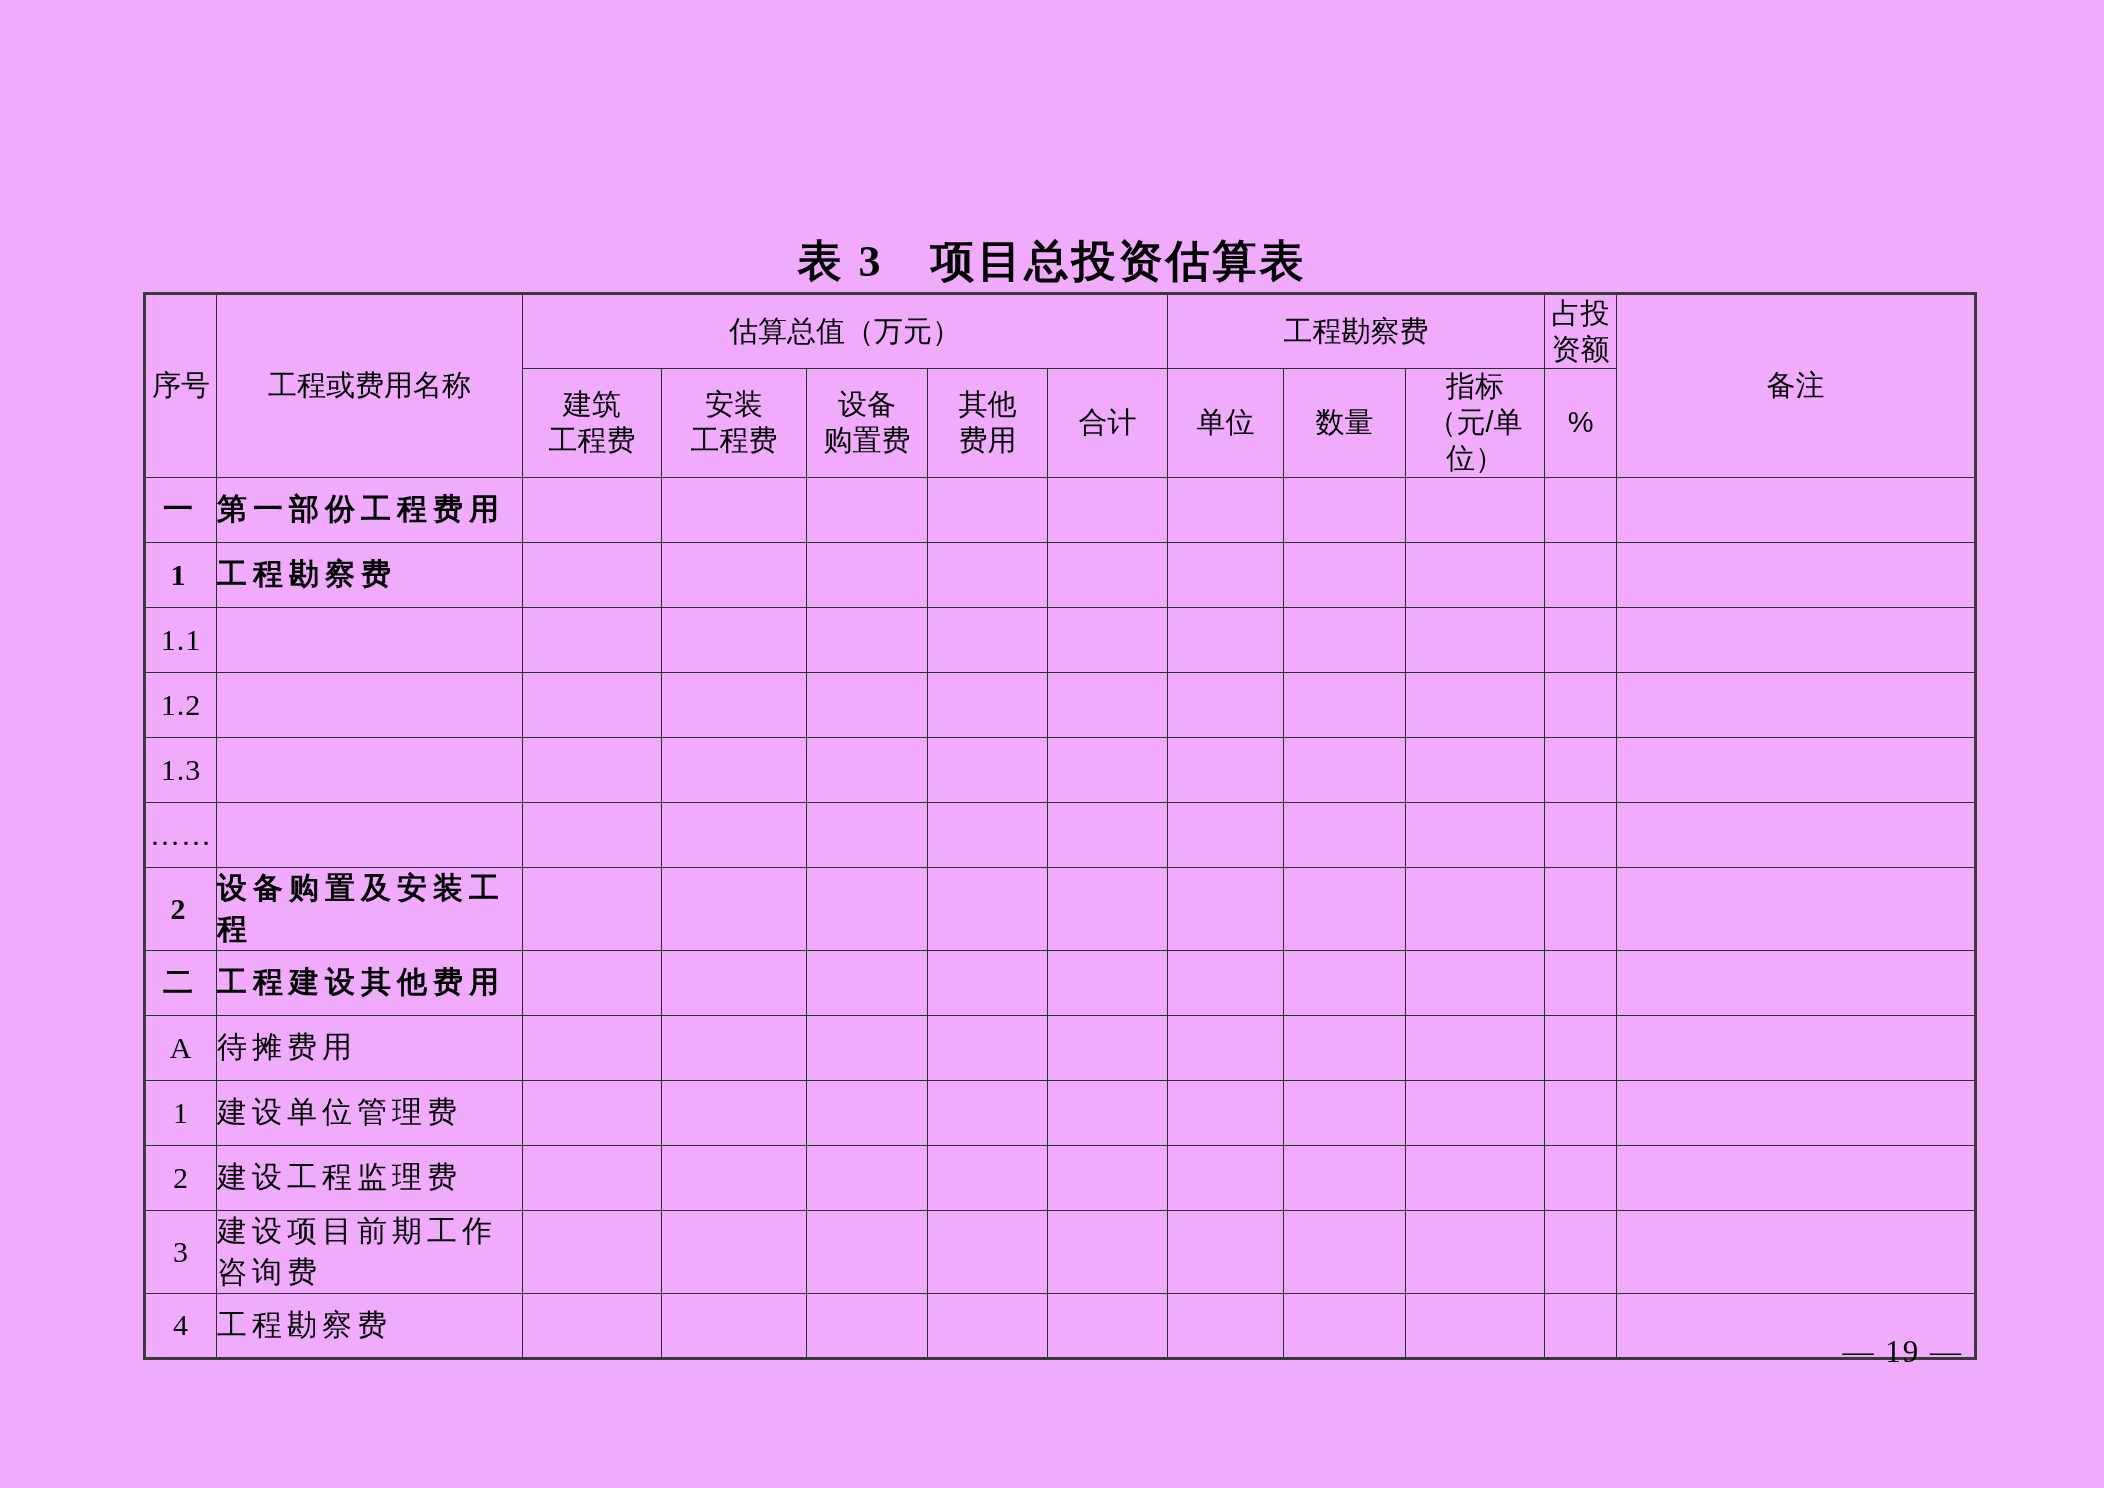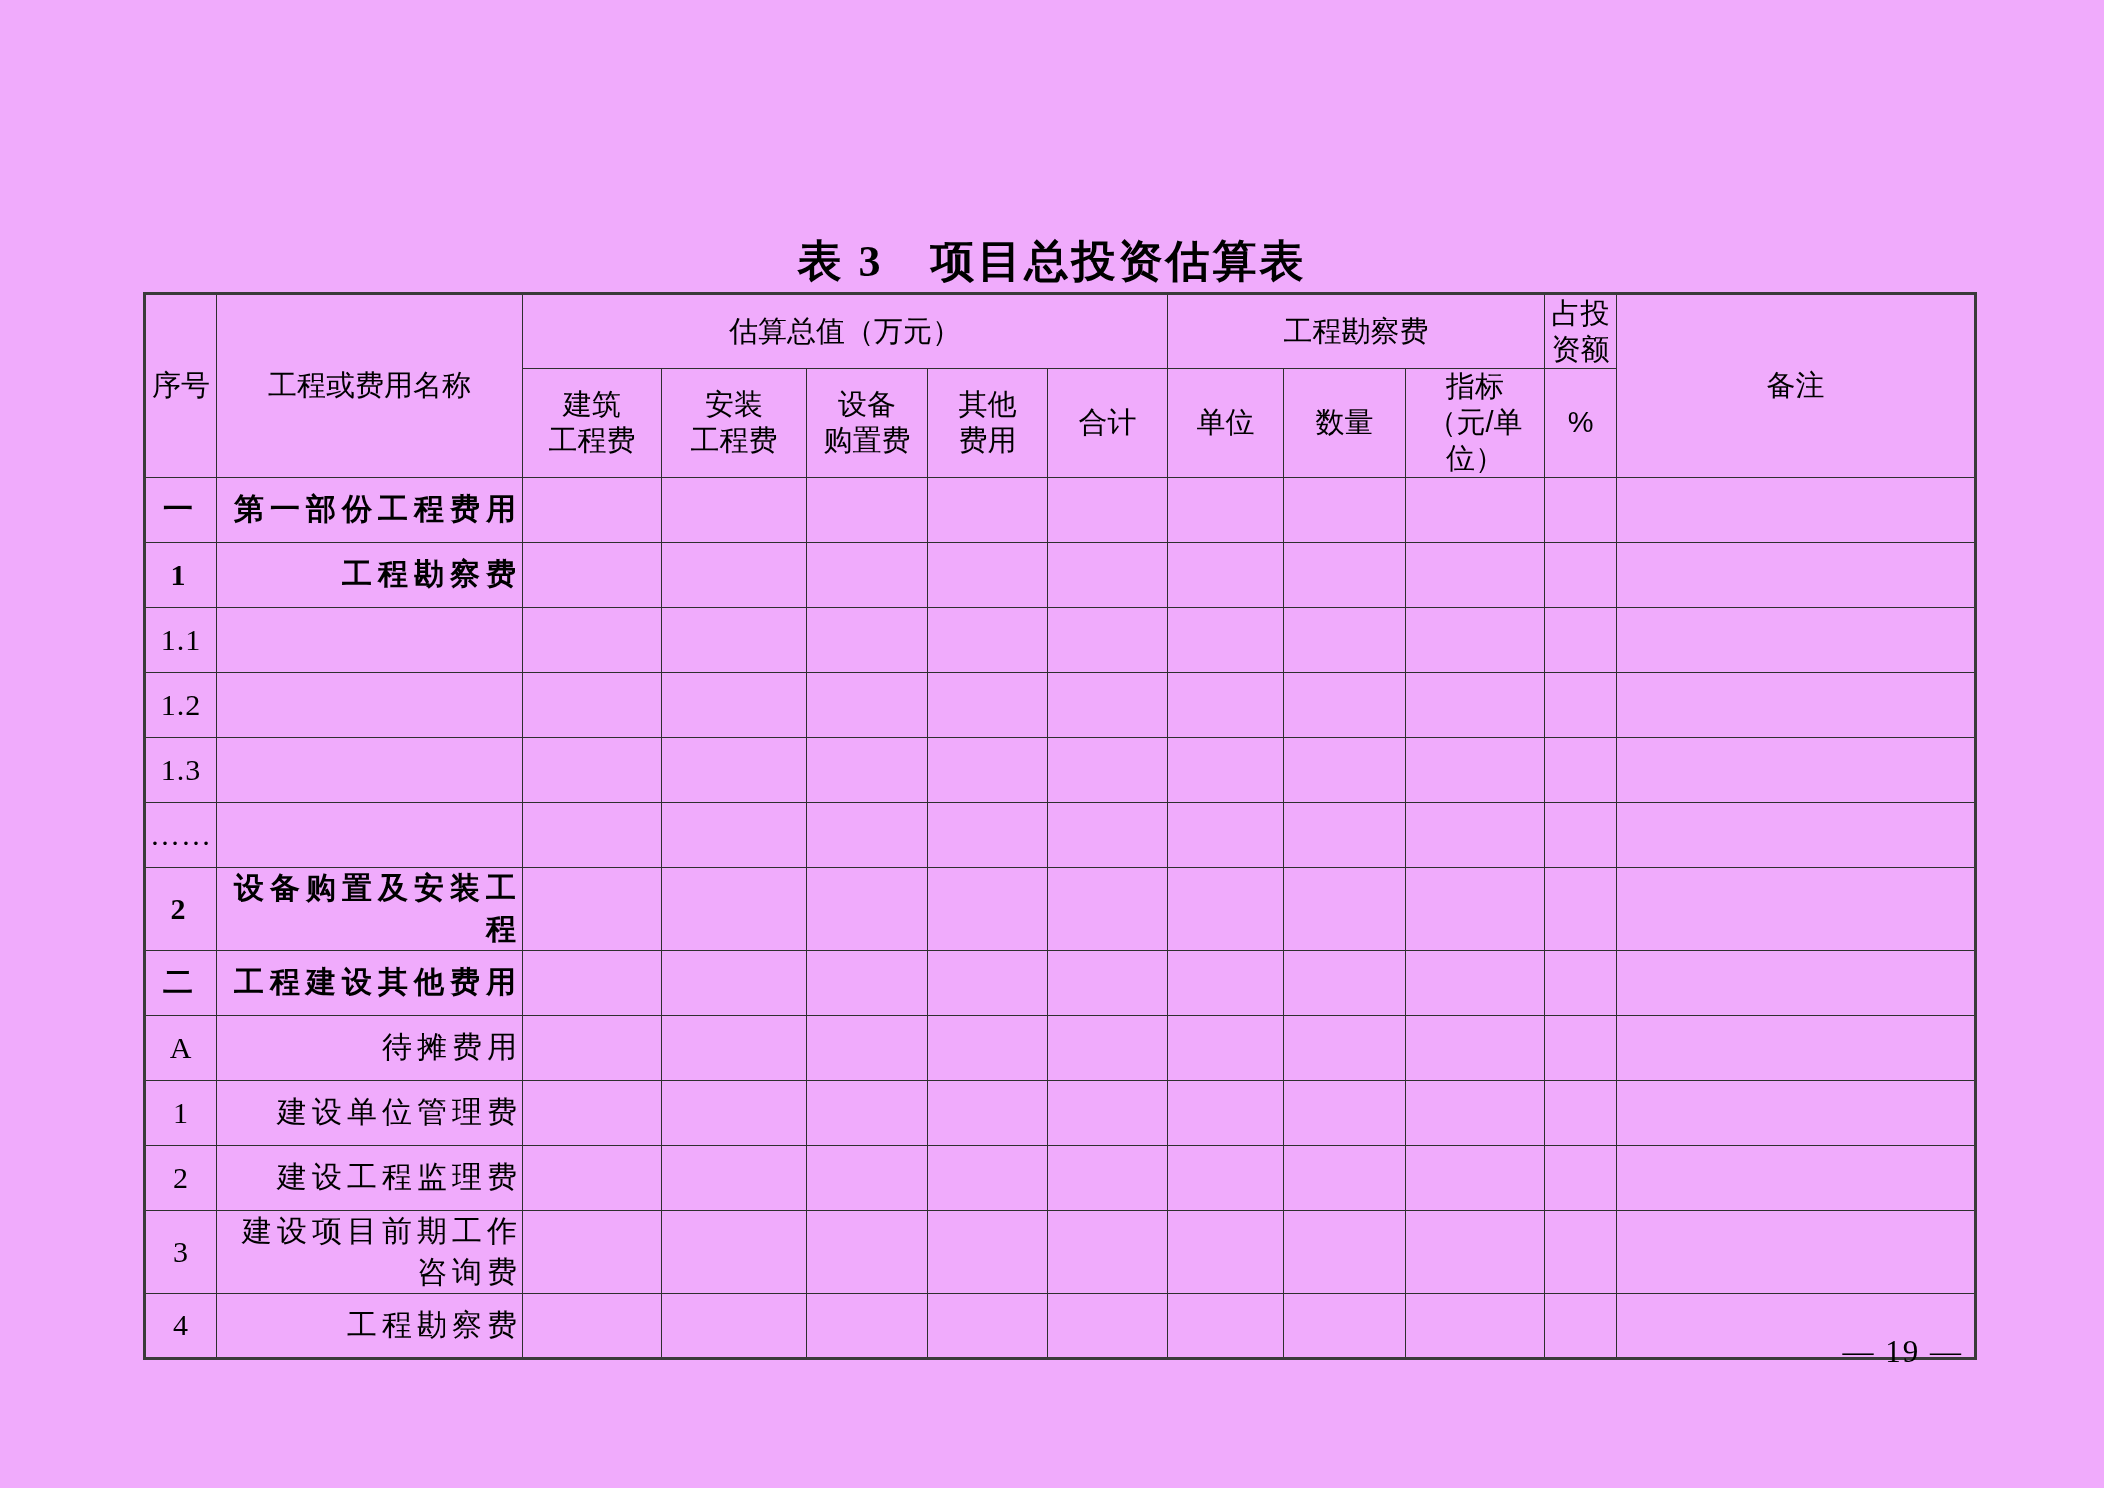--- a/index.html
+++ b/index.html
@@ -51,21 +51,21 @@
   }
   thead tr.h1 { height: 75px; }
   thead tr.h2 { height: 78px; margin-left: 17px; }
   tbody tr { height: 65px; }
   td.seq {
     text-align: center;
     font-size: 30px;
     letter-spacing: 1px;
   }
   td.name {
-    text-align: right;
+    text-align: left;
     padding-left: 11px;
     font-size: 30px;
     letter-spacing: 5px;
   }
   tr.section td.seq, tr.section td.name { font-weight: 700; letter-spacing: 6px; }
   .page-footer {
     position: absolute;
     top: 1334px;
     right: 141px;
     font-size: 31px;

